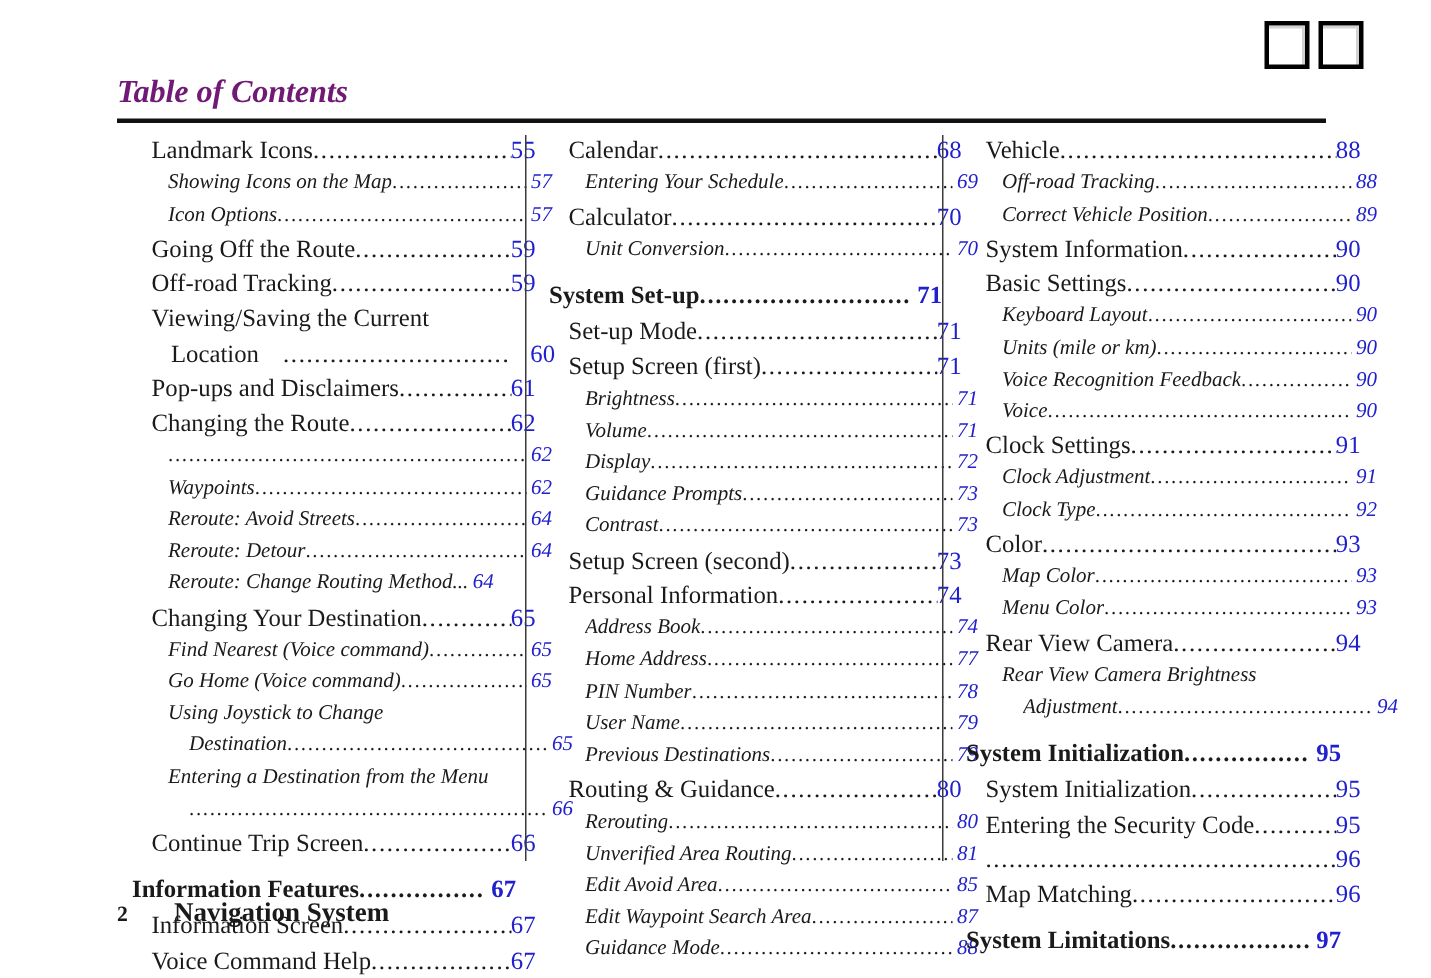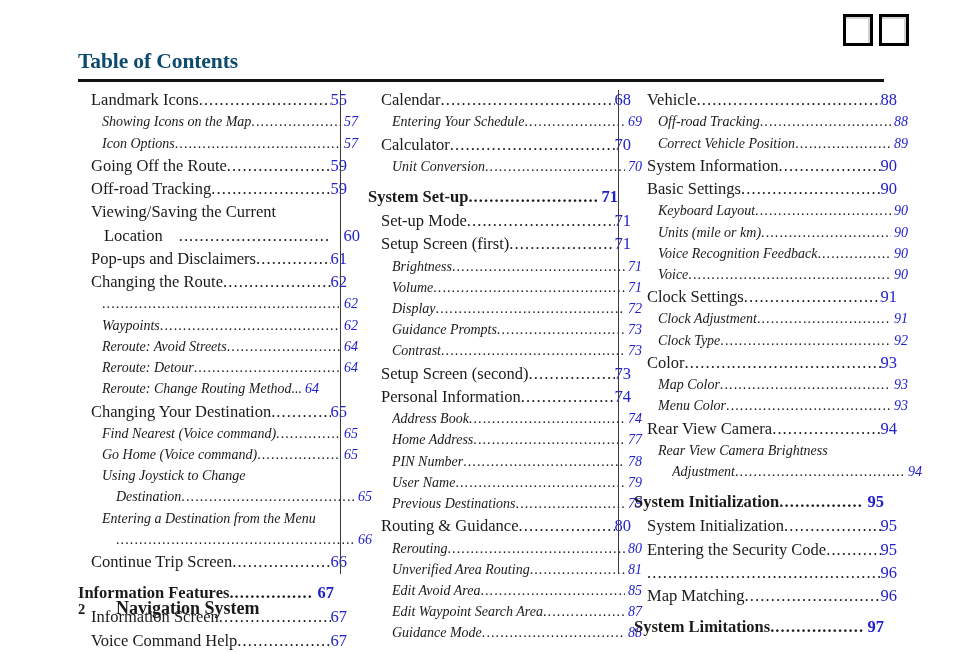--- a/index.html
+++ b/index.html
@@ -41,44 +41,45 @@
     left: 78px;
     top: 48px;
     width: 806px;
   }
   .page-title {
     font-size: 21.5px;
     font-weight: bold;
     letter-spacing: -0.1px;
     line-height: 26px;
     margin: 0;
-    color: #0c4a6e;
+    color: #701a75;
+    font-style: italic;
   }
   .title-rule {
     margin-top: 5px;
     height: 3px;
     background: #111111;
     width: 806px;
   }
 
   
   .columns {
     position: absolute;
-    left: 78px;
+    left: 88px;
     top: 88px;
     width: 806px;
     height: 492px;
     display: flex;
   }
   .col {
     position: relative;
     box-sizing: border-box;
   }
   .col-1 { width: 262px; padding-right: 6px; }
-  .col-2 { width: 278px; padding-left: 28px; }
+  .col-2 { width: 278px; padding-left: 16px; }
   .col-3 { width: 266px; padding-left: 16px; }
   .col-2::before, .col-3::before {
     content: "";
     position: absolute;
     left: 0;
     top: 2px;
     bottom: 6px;
     width: 1px;
     background: #3a3a3a;
   }

